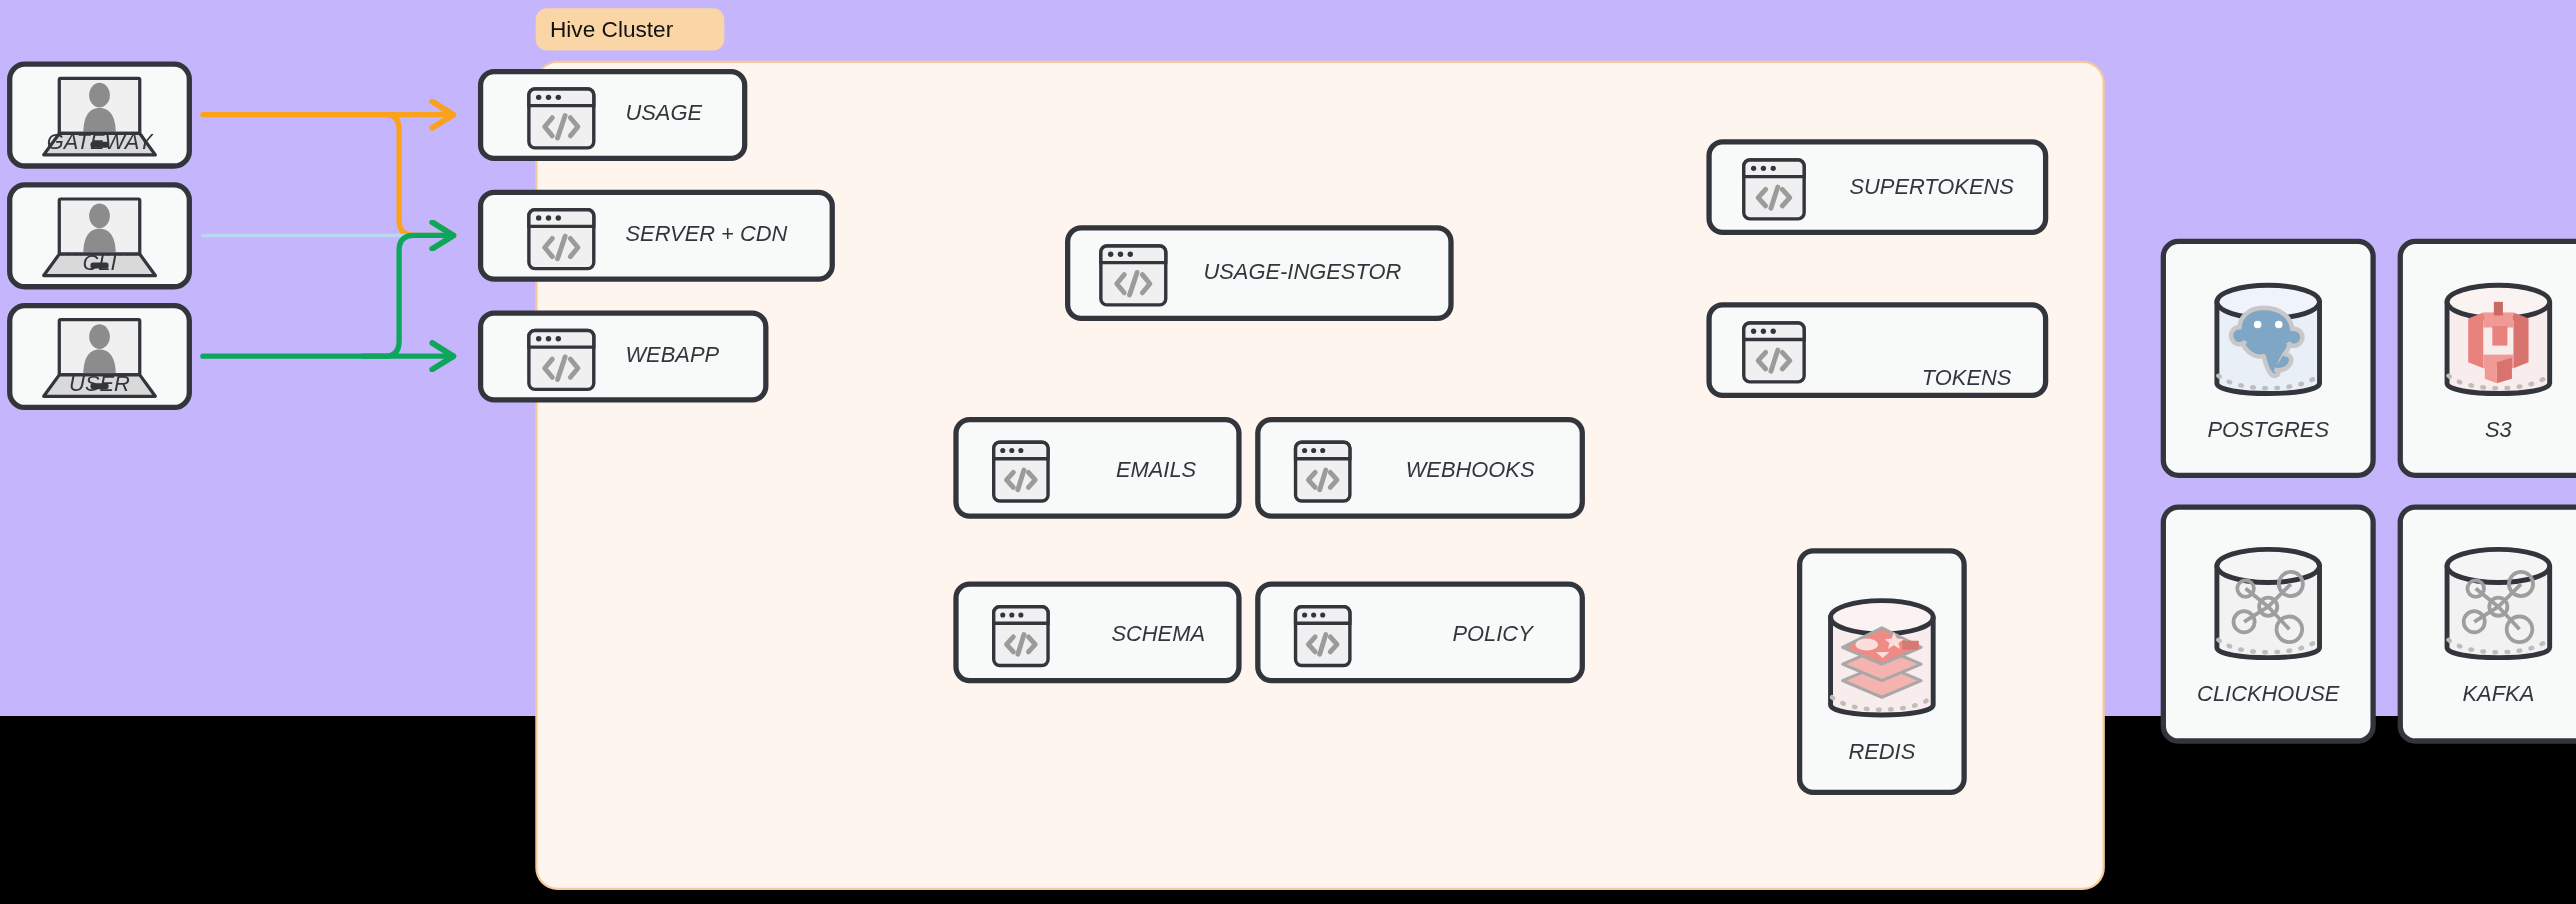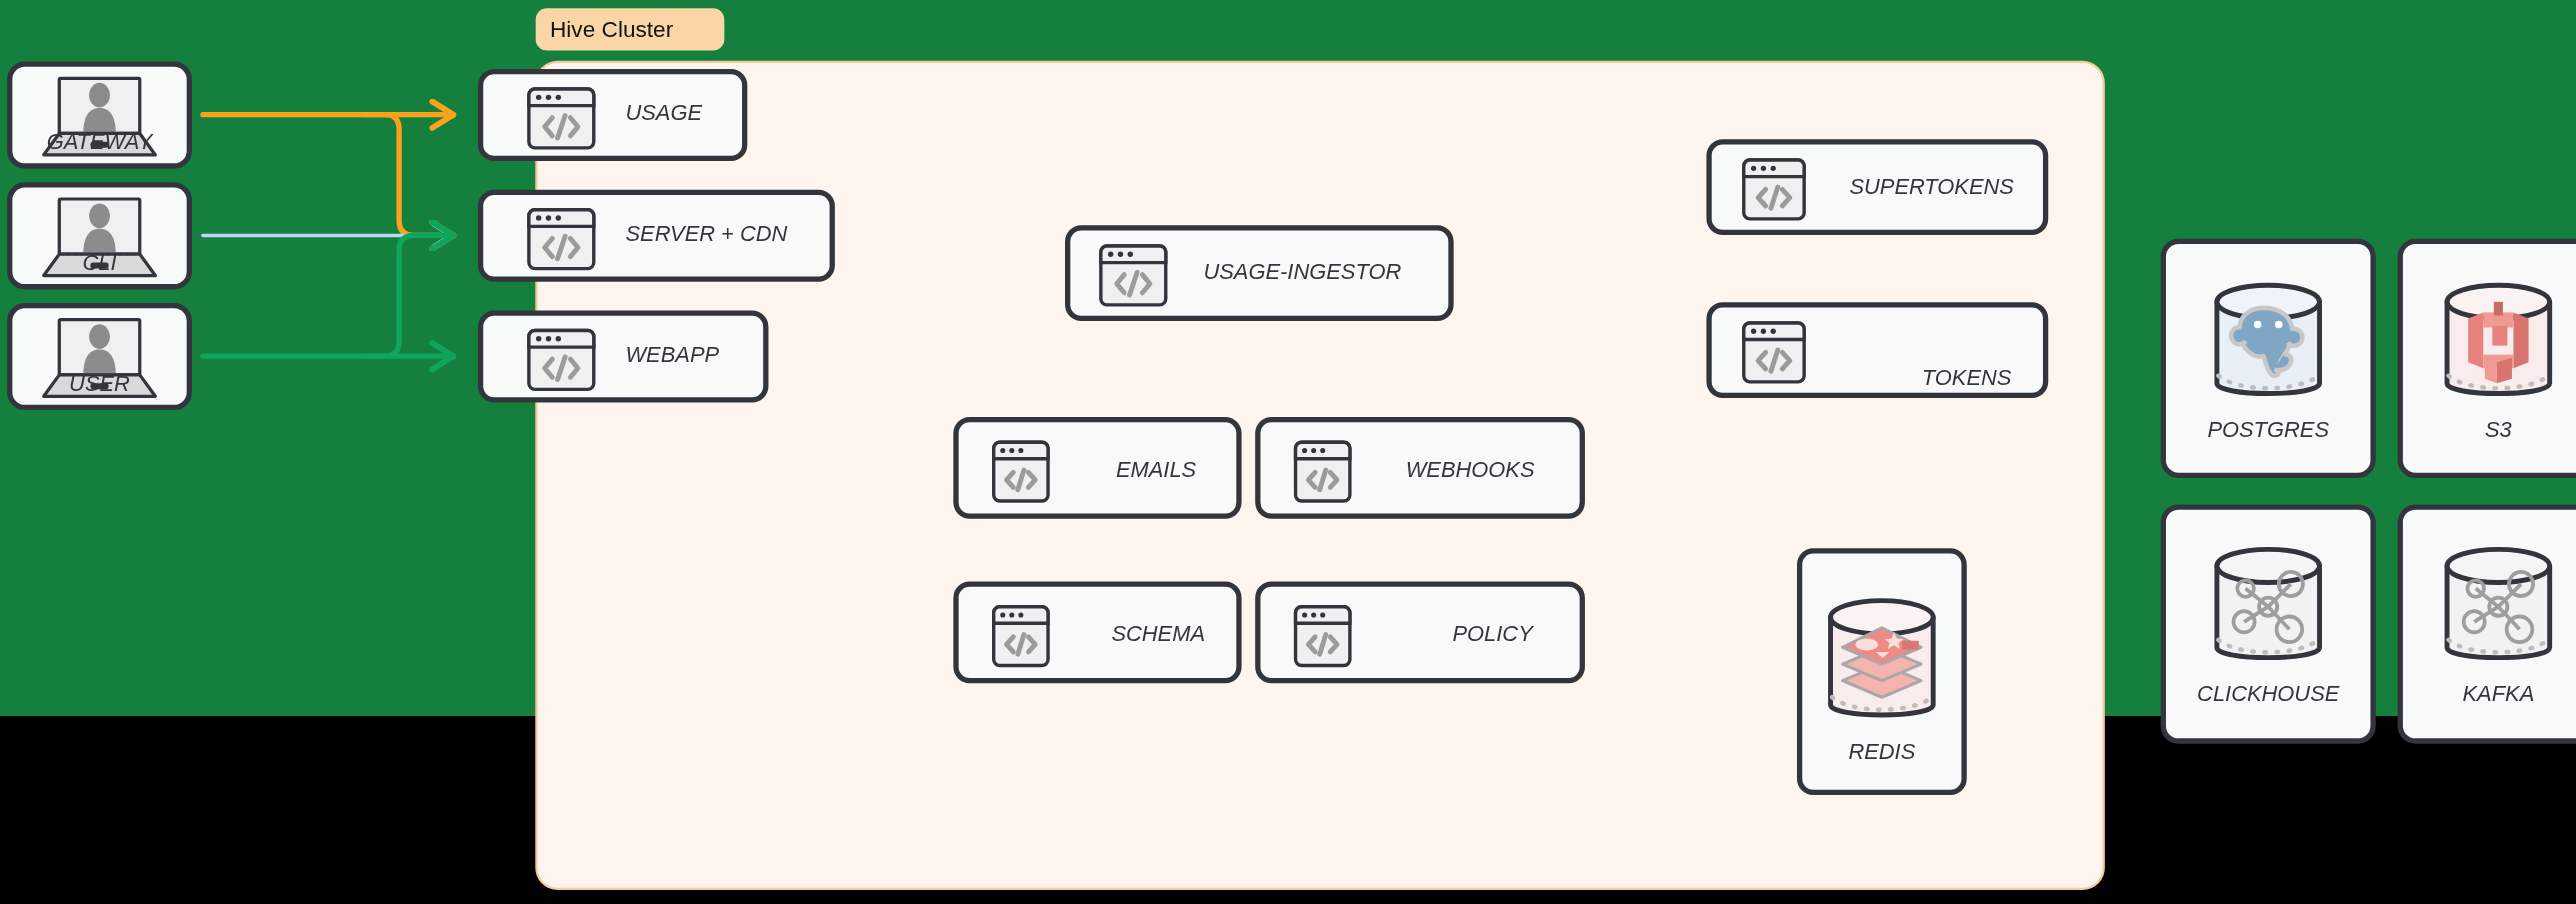--- a/index.html
+++ b/index.html
@@ -10,21 +10,21 @@
   body {
     width: 2576px;
     height: 904px;
     overflow: hidden;
     font-family: "Liberation Sans", sans-serif;
   }
   #stage {
     position: relative;
     width: 2576px;
     height: 716px;
-    background: #15803d;
+    background: #c4b5fd;
   }
   svg.layer {
     position: absolute;
     left: 0; top: 0;
     width: 2576px;
     height: 904px;
     overflow: visible;
   }
   .edges { z-index: 2; }
   .nodes { z-index: 5; }

